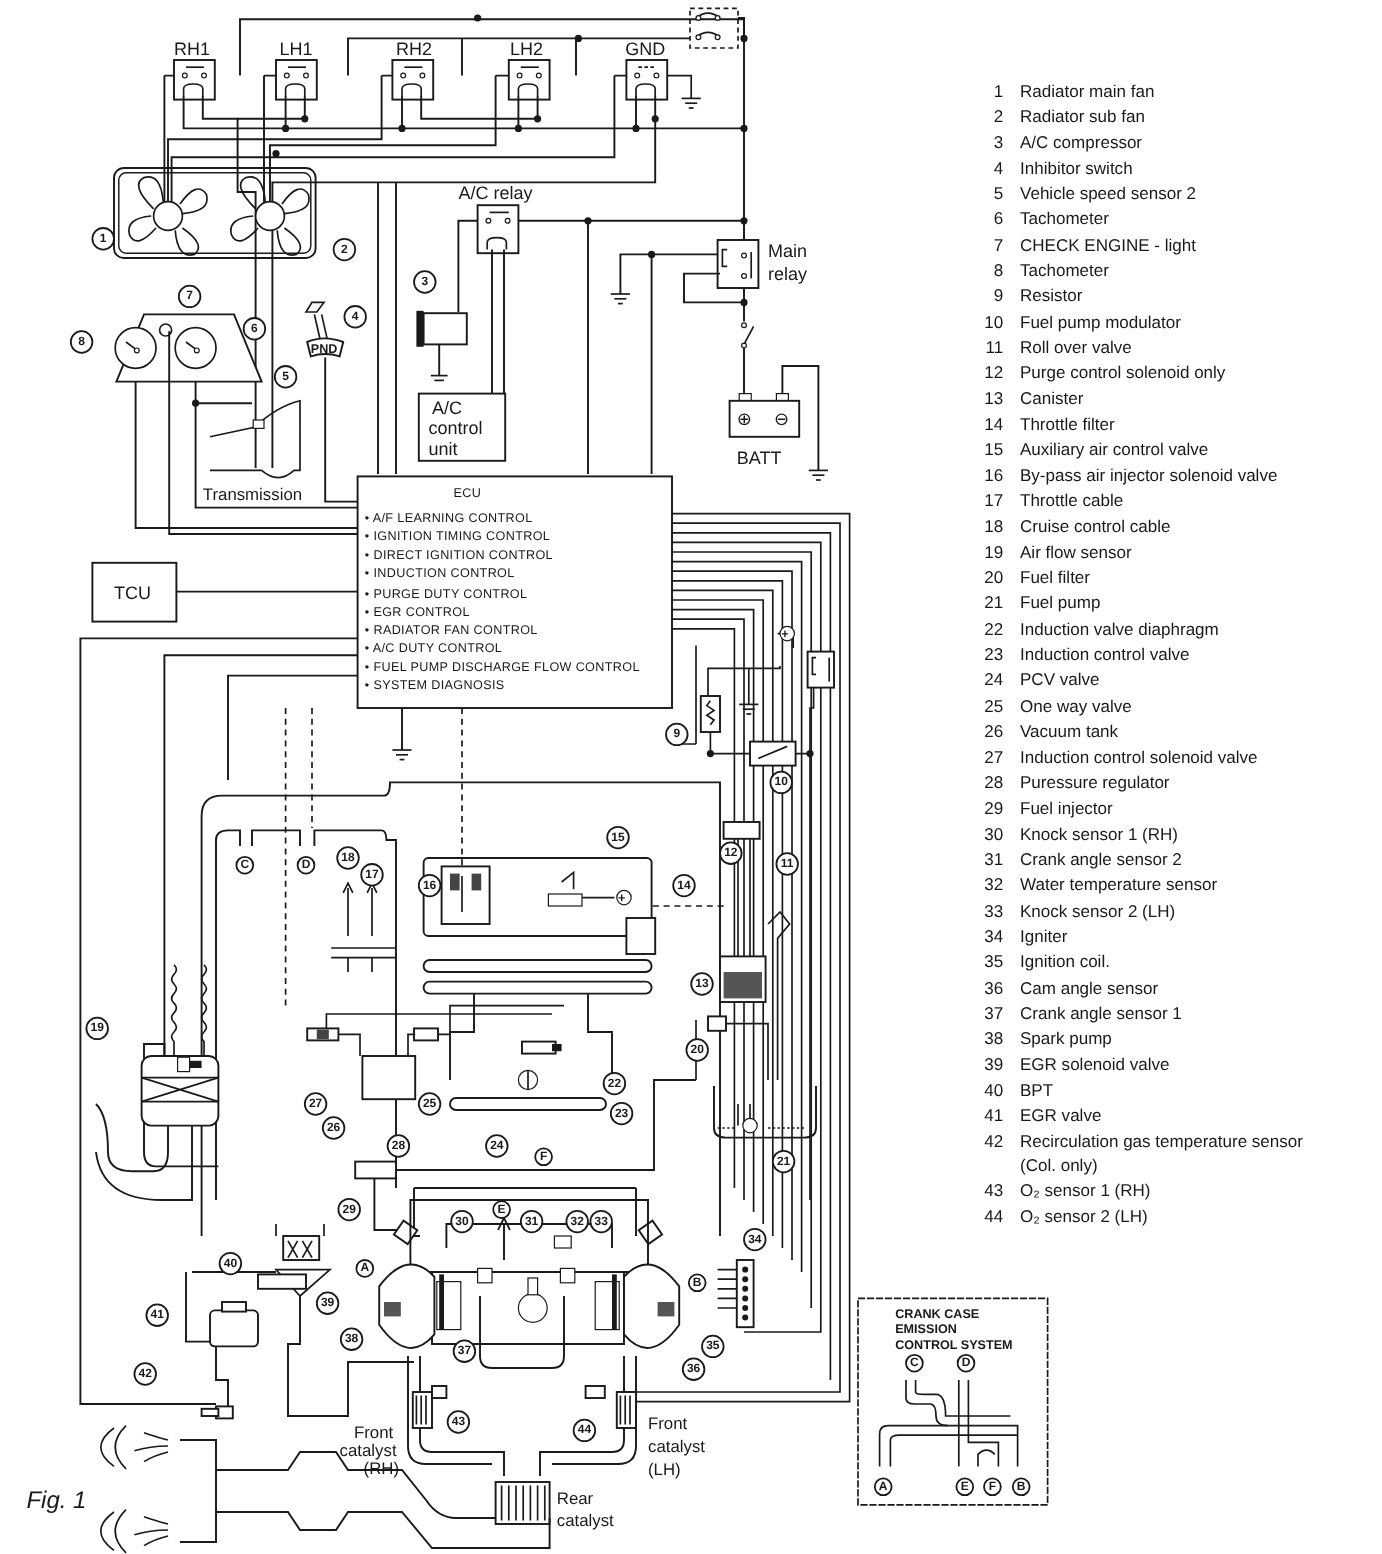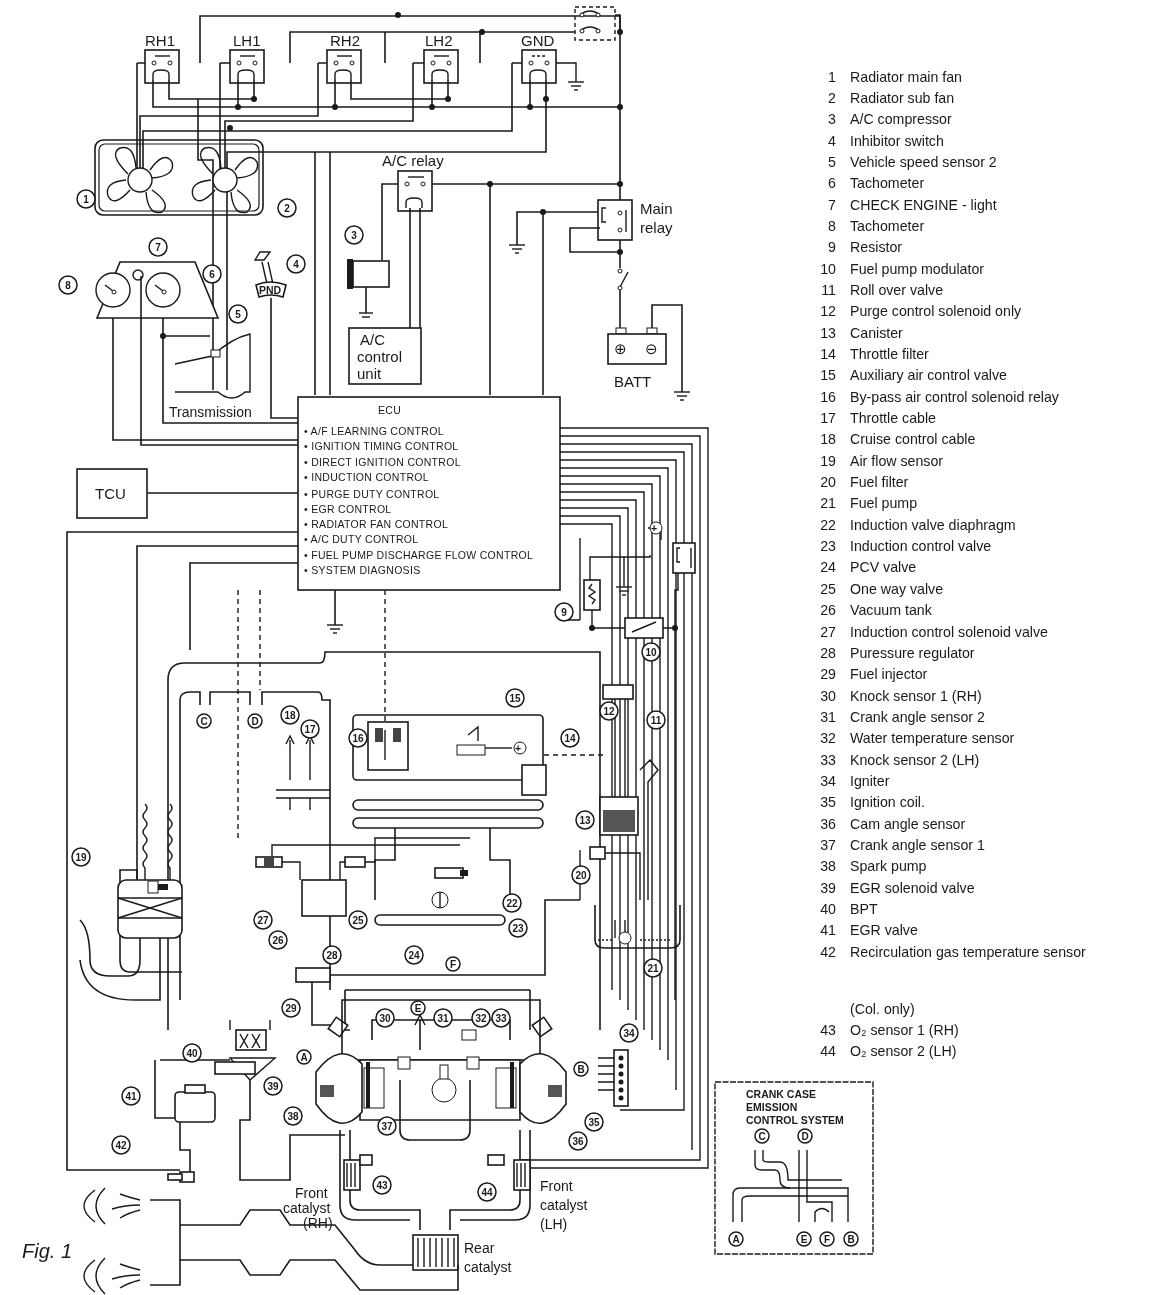--- a/index.html
+++ b/index.html
@@ -13,21 +13,21 @@
   .bubble{stroke:#1a1a1a;stroke-width:1.5;fill:#fff;}
   .lbl{font-family:"Liberation Sans",sans-serif;font-size:14px;fill:#1a1a1a;}
   .lblb{font-family:"Liberation Sans",sans-serif;font-size:15px;fill:#1a1a1a;}
   .num{font-family:"Liberation Sans",sans-serif;font-size:10px;fill:#1a1a1a;text-anchor:middle;dominant-baseline:central;font-weight:bold;}
   .ecu{font-family:"Liberation Sans",sans-serif;font-size:10.5px;fill:#1a1a1a;letter-spacing:0.3px;}
   .small{font-family:"Liberation Sans",sans-serif;font-size:10.5px;fill:#1a1a1a;font-weight:bold;}
   #legend{position:absolute;left:812px;top:66px;width:330px;}
   .leg-row{display:flex;height:21.35px;align-items:center;font-size:14.2px;line-height:1;}
   .leg-num{width:38px;text-align:right;padding-right:14px;box-sizing:border-box;}
   .leg-text{white-space:nowrap;}
-  .leg-note{padding-left:38px;font-size:14.2px;height:20px;display:flex;align-items:center;margin-top:37px;}
+  .leg-note{padding-left:38px;font-size:14.2px;height:20px;display:flex;align-items:center;}
   #fig-label{position:absolute;left:22px;top:1240px;font-size:20px;font-style:italic;}
 </style>
 </head>
 <body>
 
 <svg id="diagram" viewBox="0 0 1152 1295" xmlns="http://www.w3.org/2000/svg">
 
   <g>
 
     <path class="ln" d="M200,63 V16 H620 V33"></path>
@@ -790,21 +790,21 @@
     <div class="leg-row">
       <span class="leg-num">14</span>
       <span class="leg-text">Throttle filter</span>
     </div>
     <div class="leg-row">
       <span class="leg-num">15</span>
       <span class="leg-text">Auxiliary air control valve</span>
     </div>
     <div class="leg-row">
       <span class="leg-num">16</span>
-      <span class="leg-text">By-pass air control solenoid relay</span>
+      <span class="leg-text">By-pass air injector solenoid valve</span>
     </div>
     <div class="leg-row">
       <span class="leg-num">17</span>
       <span class="leg-text">Throttle cable</span>
     </div>
     <div class="leg-row">
       <span class="leg-num">18</span>
       <span class="leg-text">Cruise control cable</span>
     </div>
     <div class="leg-row">

